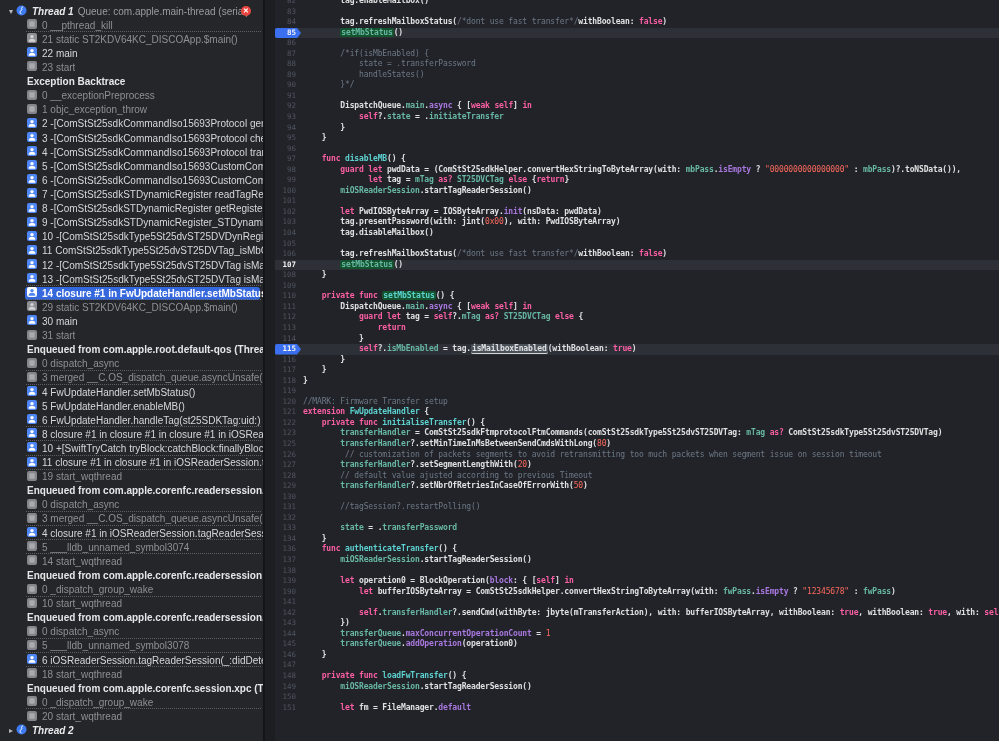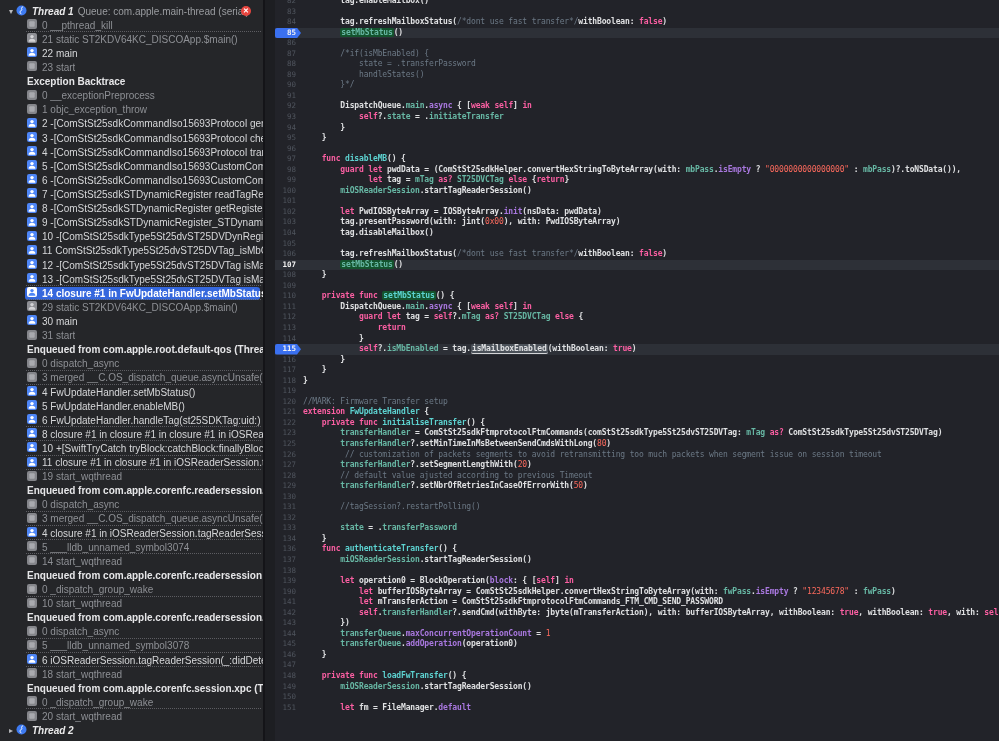--- a/index.html
+++ b/index.html
@@ -652,21 +652,20 @@
       <div class="line">
         <span class="gut">139</span>
         <span class="codeln">        <span class="kw">let</span><span class="pl"> operation0 = BlockOperation(</span><span class="pur">block</span><span class="pl">: { [</span><span class="kw">self</span><span class="pl">] </span><span class="kw">in</span></span>
       </div>
       <div class="line">
         <span class="gut">190</span>
         <span class="codeln">            <span class="kw">let</span><span class="pl"> bufferIOSByteArray = ComStSt25sdkHelper.convertHexStringToByteArray(with: </span><span class="typ">fwPass</span><span class="pl">.</span><span class="pur">isEmpty</span><span class="pl"> ? </span><span class="str">"12345678"</span><span class="pl"> : </span><span class="typ">fwPass</span><span class="pl">)</span></span>
       </div>
       <div class="line">
         <span class="gut">141</span>
-        <span class="codeln">            <span class="kw">let</span><span class="pl"> mTransferAction = ComStSt25sdkFtmprotocolFtmCommands_FTM_CMD_SEND_PASSWORD</span></span>
       </div>
       <div class="line">
         <span class="gut">142</span>
         <span class="codeln">            <span class="kw">self</span><span class="pl">.</span><span class="typ">transferHandler</span><span class="pl">?.sendCmd(withByte: jbyte(mTransferAction), with: bufferIOSByteArray, withBoolean: </span><span class="kw">true</span><span class="pl">, withBoolean: </span><span class="kw">true</span><span class="pl">, with: </span><span class="kw">self</span></span>
       </div>
       <div class="line">
         <span class="gut">143</span>
         <span class="codeln">        <span class="pl">})</span></span>
       </div>
       <div class="line">

